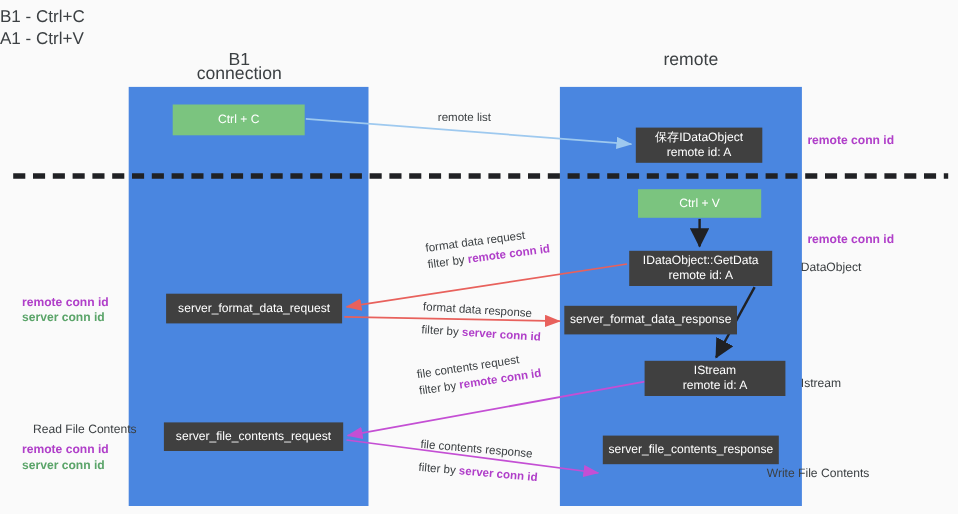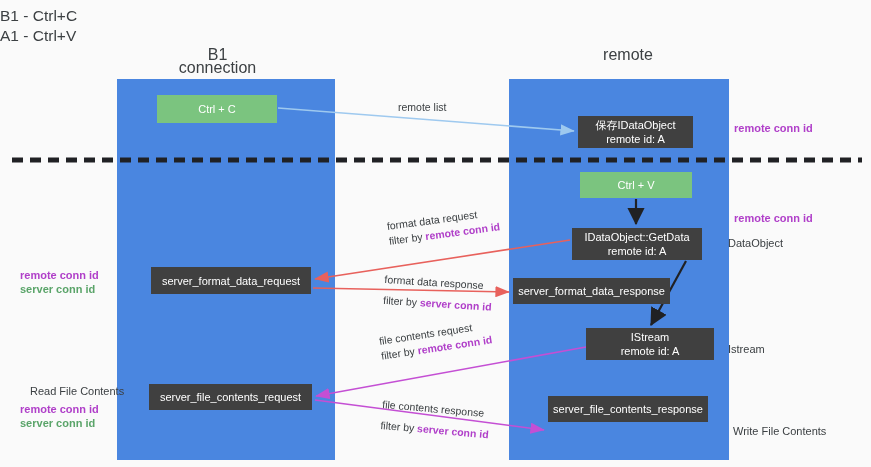--- a/index.html
+++ b/index.html
@@ -57,21 +57,21 @@
   
   .side{font-size:11px;line-height:14px;}
   .purple{color:#b03fc9;font-weight:bold;}
   .green-t{color:#5aa469;font-weight:bold;}
   .plain{color:#3c4043;}
 
   #s-r1{left:734px;top:121px;}
   #s-r2{left:734px;top:211px;}
   #s-r3{left:728px;top:236px;}
   #s-r4{left:728px;top:342px;}
-  #s-r5{left:733px;top:424px;}
+  #s-r5{left:697px;top:424px;}
 
   #s-l1{left:20px;top:268px;}
   #s-l2{left:30px;top:384px;}
   #s-l3{left:20px;top:402px;}
 
   
   .edge-lab{
     font-size:10.5px;line-height:15px;white-space:nowrap;
     transform-origin:0 0;color:#3c4043;
   }

